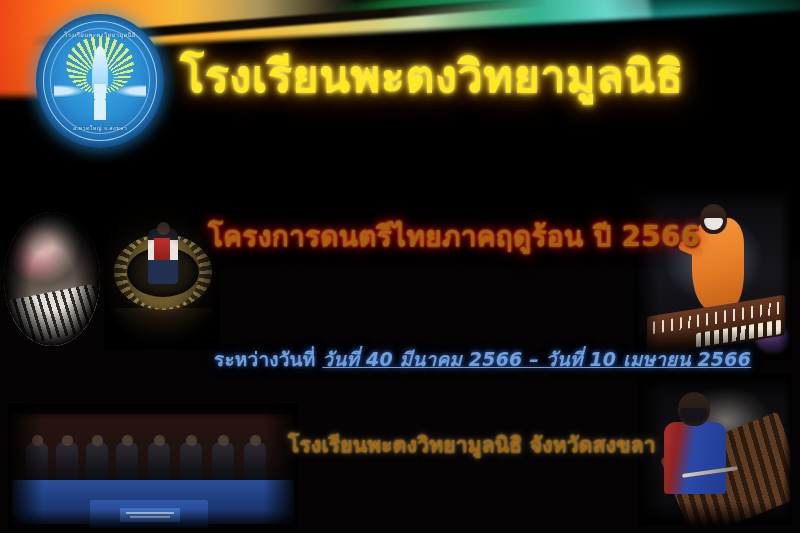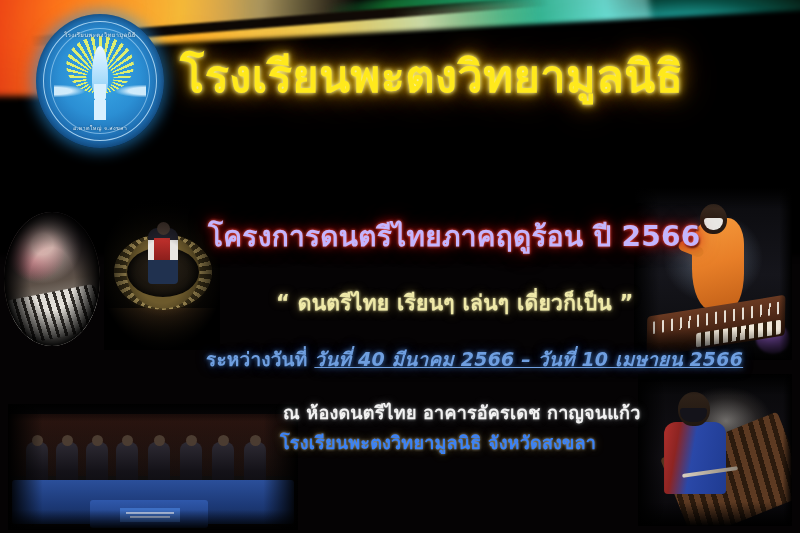--- a/index.html
+++ b/index.html
@@ -470,21 +470,21 @@
       0 0 4px #e6feff,
       0 0 12px #41c9ef,
       0 0 26px rgba(40,170,230,.7),
       1px 2px 3px rgba(0,0,0,.95);
   }
 
   .l-project {
     left: 208px; top: 214px;
     font-size: 28px;
     font-weight: 700;
-    color: #c4b5fd;
+    color: #a16207;
     letter-spacing: .3px;
     text-shadow:
       0 0 3px #ff5a4a,
       0 0 10px rgba(220,20,20,.85),
       0 0 20px rgba(160,10,10,.6),
       1px 2px 2px rgba(0,0,0,.95);
   }
 
   .l-quote {
     left: 276px; top: 286px;
@@ -503,40 +503,40 @@
     font-size: 19px;
     font-weight: 700;
     color: #6f9fe0;
     font-style: italic;
     letter-spacing: .2px;
     text-shadow:
       0 0 4px rgba(90,150,230,.75),
       0 0 12px rgba(40,90,190,.5),
       1px 1px 2px rgba(0,0,0,.95);
   }
-  .l-dates .pre { font-style: normal; }
+  .l-dates .pre { font-style: normal; margin-left: 8px; }
   .l-dates .range { text-decoration: underline; }
 
   .l-venue {
     left: 283px; top: 398px;
     font-size: 18px;
     font-weight: 700;
     color: #f2f2f2;
     letter-spacing: .2px;
     text-shadow:
       0 0 3px rgba(255,255,255,.55),
       0 0 9px rgba(190,200,210,.4),
       1px 1px 2px rgba(0,0,0,.95);
   }
 
   .l-school {
-    left: 280px; top: 428px;
-    font-size: 18px;
+    left: 288px; top: 428px;
+    font-size: 21px;
     font-weight: 700;
-    color: #3b82f6;
+    color: #a16207;
     letter-spacing: .2px;
     text-shadow:
       0 0 3px rgba(255,244,200,.65),
       0 0 10px rgba(200,170,90,.45),
       1px 1px 2px rgba(0,0,0,.95);
   }
 </style>
 </head>
 <body>
 
@@ -622,24 +622,22 @@
     <div class="txt-bot">อ.หาดใหญ่ จ.สงขลา</div>
   </div>
 
   <div class="txtwrap">
 
     <div class="line l-title">โรงเรียนพะตงวิทยามูลนิธิ</div>
 
 
     <div class="line l-project">โครงการดนตรีไทยภาคฤดูร้อน ปี 2566</div>
 
-    <div class="line l-quote">“ ดนตรีไทย เรียนๆ เล่นๆ เดี่ยวก็เป็น  ”</div>
 
     <div class="line l-dates">
       <span class="pre">ระหว่างวันที่ </span><span class="range">วันที่ 40 มีนาคม 2566 – วันที่ 10 เมษายน 2566</span>
     </div>
 
-    <div class="line l-venue">ณ ห้องดนตรีไทย อาคารอัครเดช กาญจนแก้ว</div>
 
     <div class="line l-school">โรงเรียนพะตงวิทยามูลนิธิ จังหวัดสงขลา</div>
   </div>
 
 </div>
 
 </body></html>

